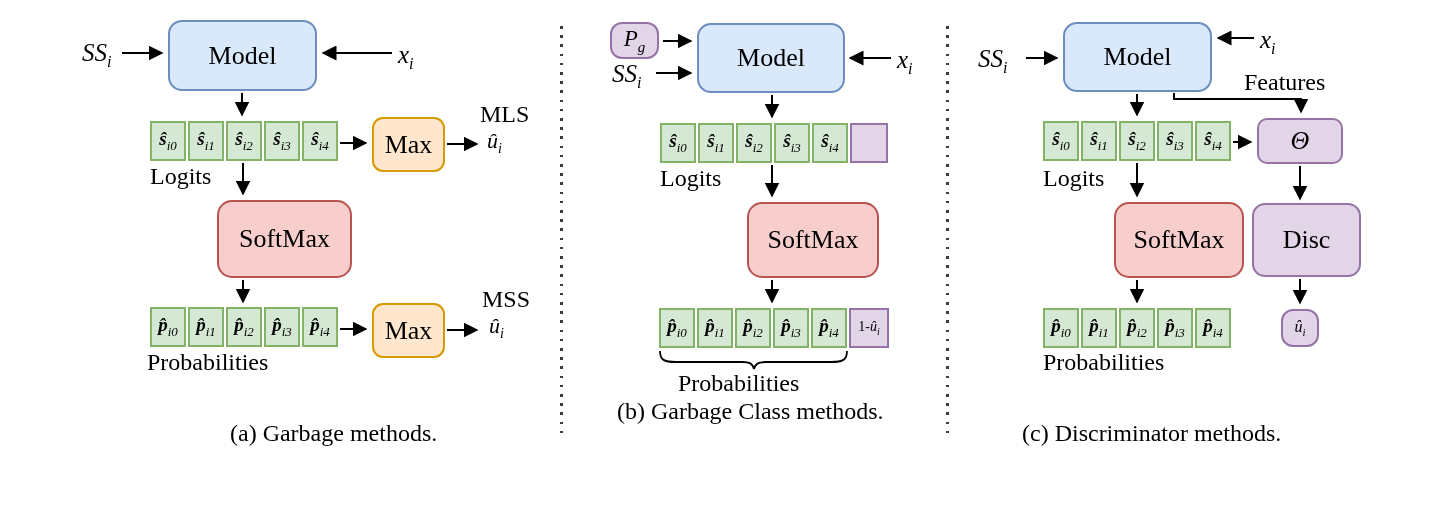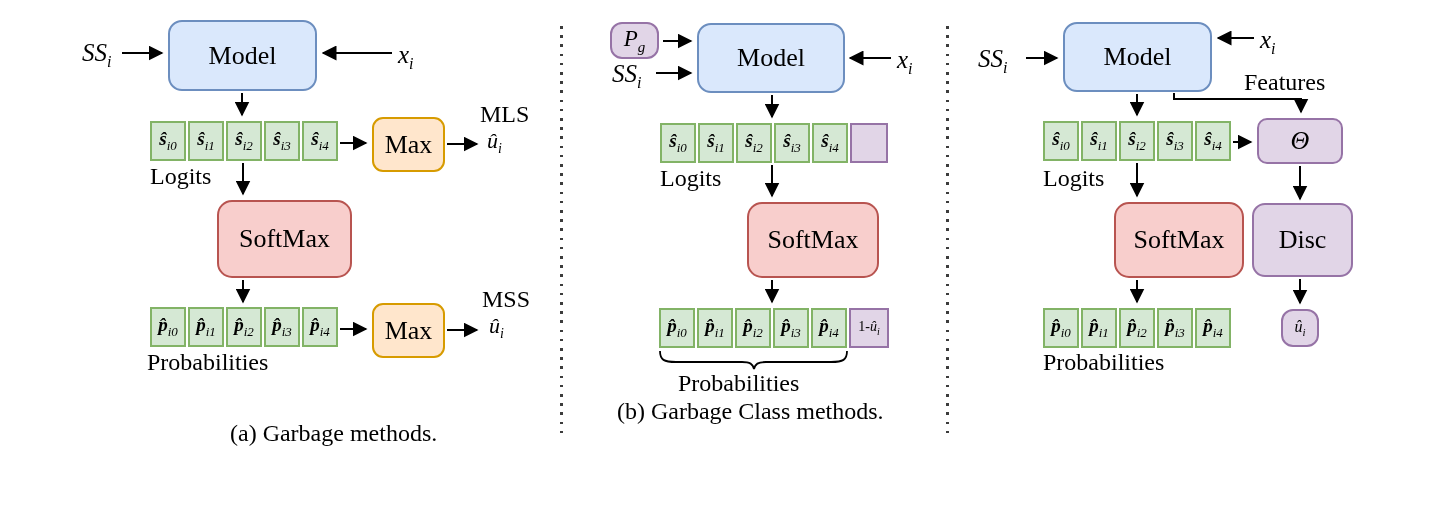--- a/index.html
+++ b/index.html
@@ -253,21 +253,21 @@
   </div>
   <div class="plain-label" style="left:1043px; top:166px;">Logits</div>
 
   <div class="box purple" style="left:1257px; top:118px; width:86px; height:46px;">
     <span class="node-label theta">Θ</span>
   </div>
 
   <div class="box red" style="left:1072px; top:202px; width:130px; height:76px;">
     <span class="node-label">SoftMax</span>
   </div>
-  <div class="box purple" style="left:1252px; top:203px; width:101px; height:74px; border-radius:13px;">
+  <div class="box purple" style="left:1252px; top:203px; width:109px; height:74px; border-radius:13px;">
     <span class="node-label">Disc</span>
   </div>
 
   <div class="cellrow" style="left:1043px; top:308px;">
     <div class="cell">
         <span><b>p̂</b><sub>i0</sub></span>
       </div>
     <div class="cell">
         <span><b>p̂</b><sub>i1</sub></span>
       </div>
@@ -280,14 +280,15 @@
     <div class="cell">
         <span><b>p̂</b><sub>i4</sub></span>
       </div>
   </div>
   <div class="plain-label" style="left:1043px; top:350px;">Probabilities</div>
 
   <div class="box purple square" style="left:1281px; top:309px; width:38px; height:38px;">
     <span class="ubox-label"><span>û</span><sub>i</sub></span>
   </div>
 
+  <div class="caption" style="left:1022px; top:420px;">(c) Discriminator methods.</div>
 
 </div>
 
 </body></html>

